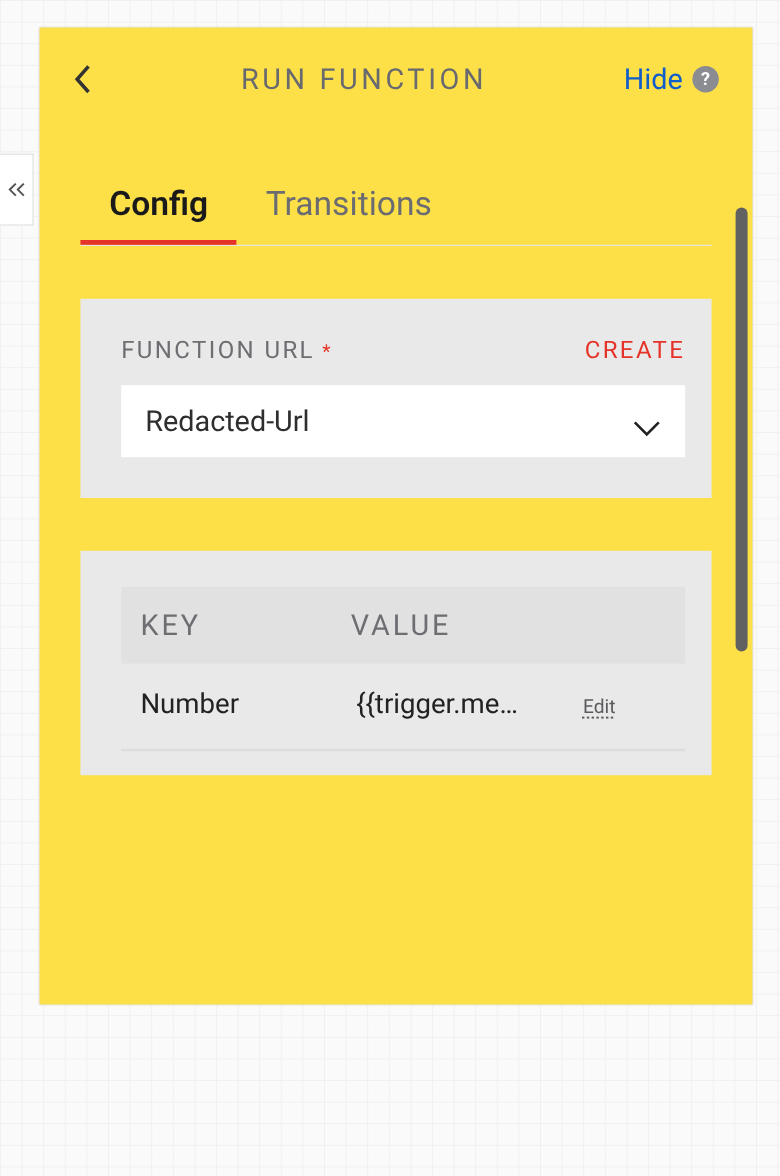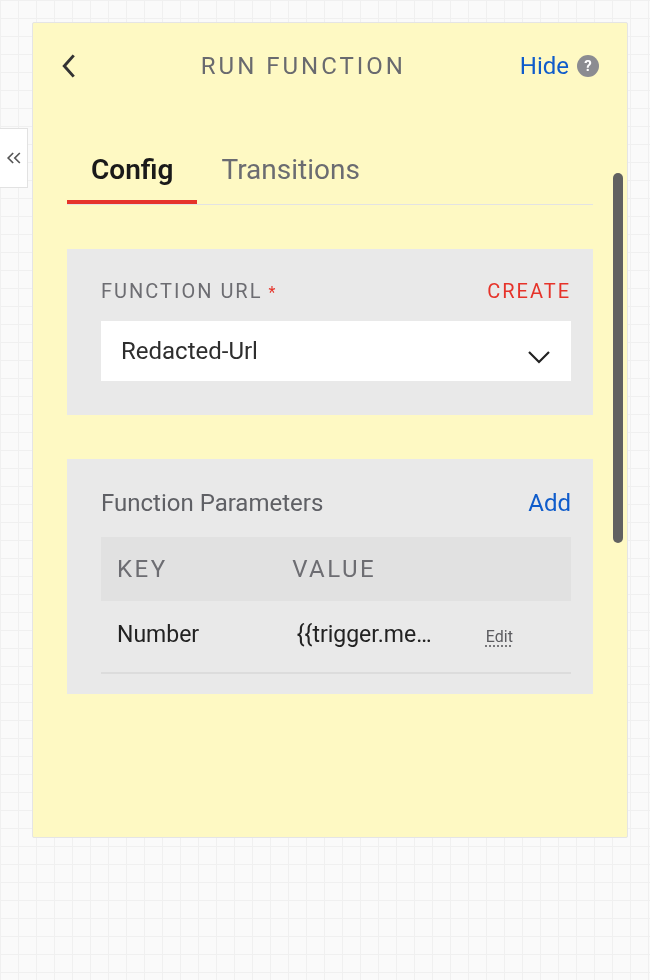--- a/index.html
+++ b/index.html
@@ -30,21 +30,21 @@
       z-index: 20;
     }
     .collapse-tab svg { width: 20px; height: 26px; stroke: #555; }
 
     .panel {
       position: absolute;
       top: 22px;
       left: 32px;
       width: 596px;
       height: 816px;
-      background: #fef9c3;
+      background: #fde047;
       border: 1px solid #e5e5e5;
       border-radius: 2px;
       display: flex;
       flex-direction: column;
     }
 
     .header {
       display: flex;
       align-items: center;
       height: 86px;
@@ -261,24 +261,20 @@
         </div>
         <div class="dropdown">
           <span>Redacted-Url</span>
           <svg viewBox="0 0 24 14">
               <path d="M2 2 L12 12 L22 2"></path>
             </svg>
         </div>
       </div>
 
       <div class="section params-section">
-        <div class="params-title-row">
-          <span class="params-title">Function Parameters</span>
-          <span class="add-link">Add</span>
-        </div>
         <div class="params-table-header">
           <span class="col-key">KEY</span>
           <span class="col-value">VALUE</span>
           <span class="col-edit"></span>
         </div>
         <div class="params-row">
           <span class="col-key">Number</span>
           <span class="col-value">{{trigger.me…</span>
           <span class="col-edit"><span class="edit-link">Edit</span></span>
         </div>

